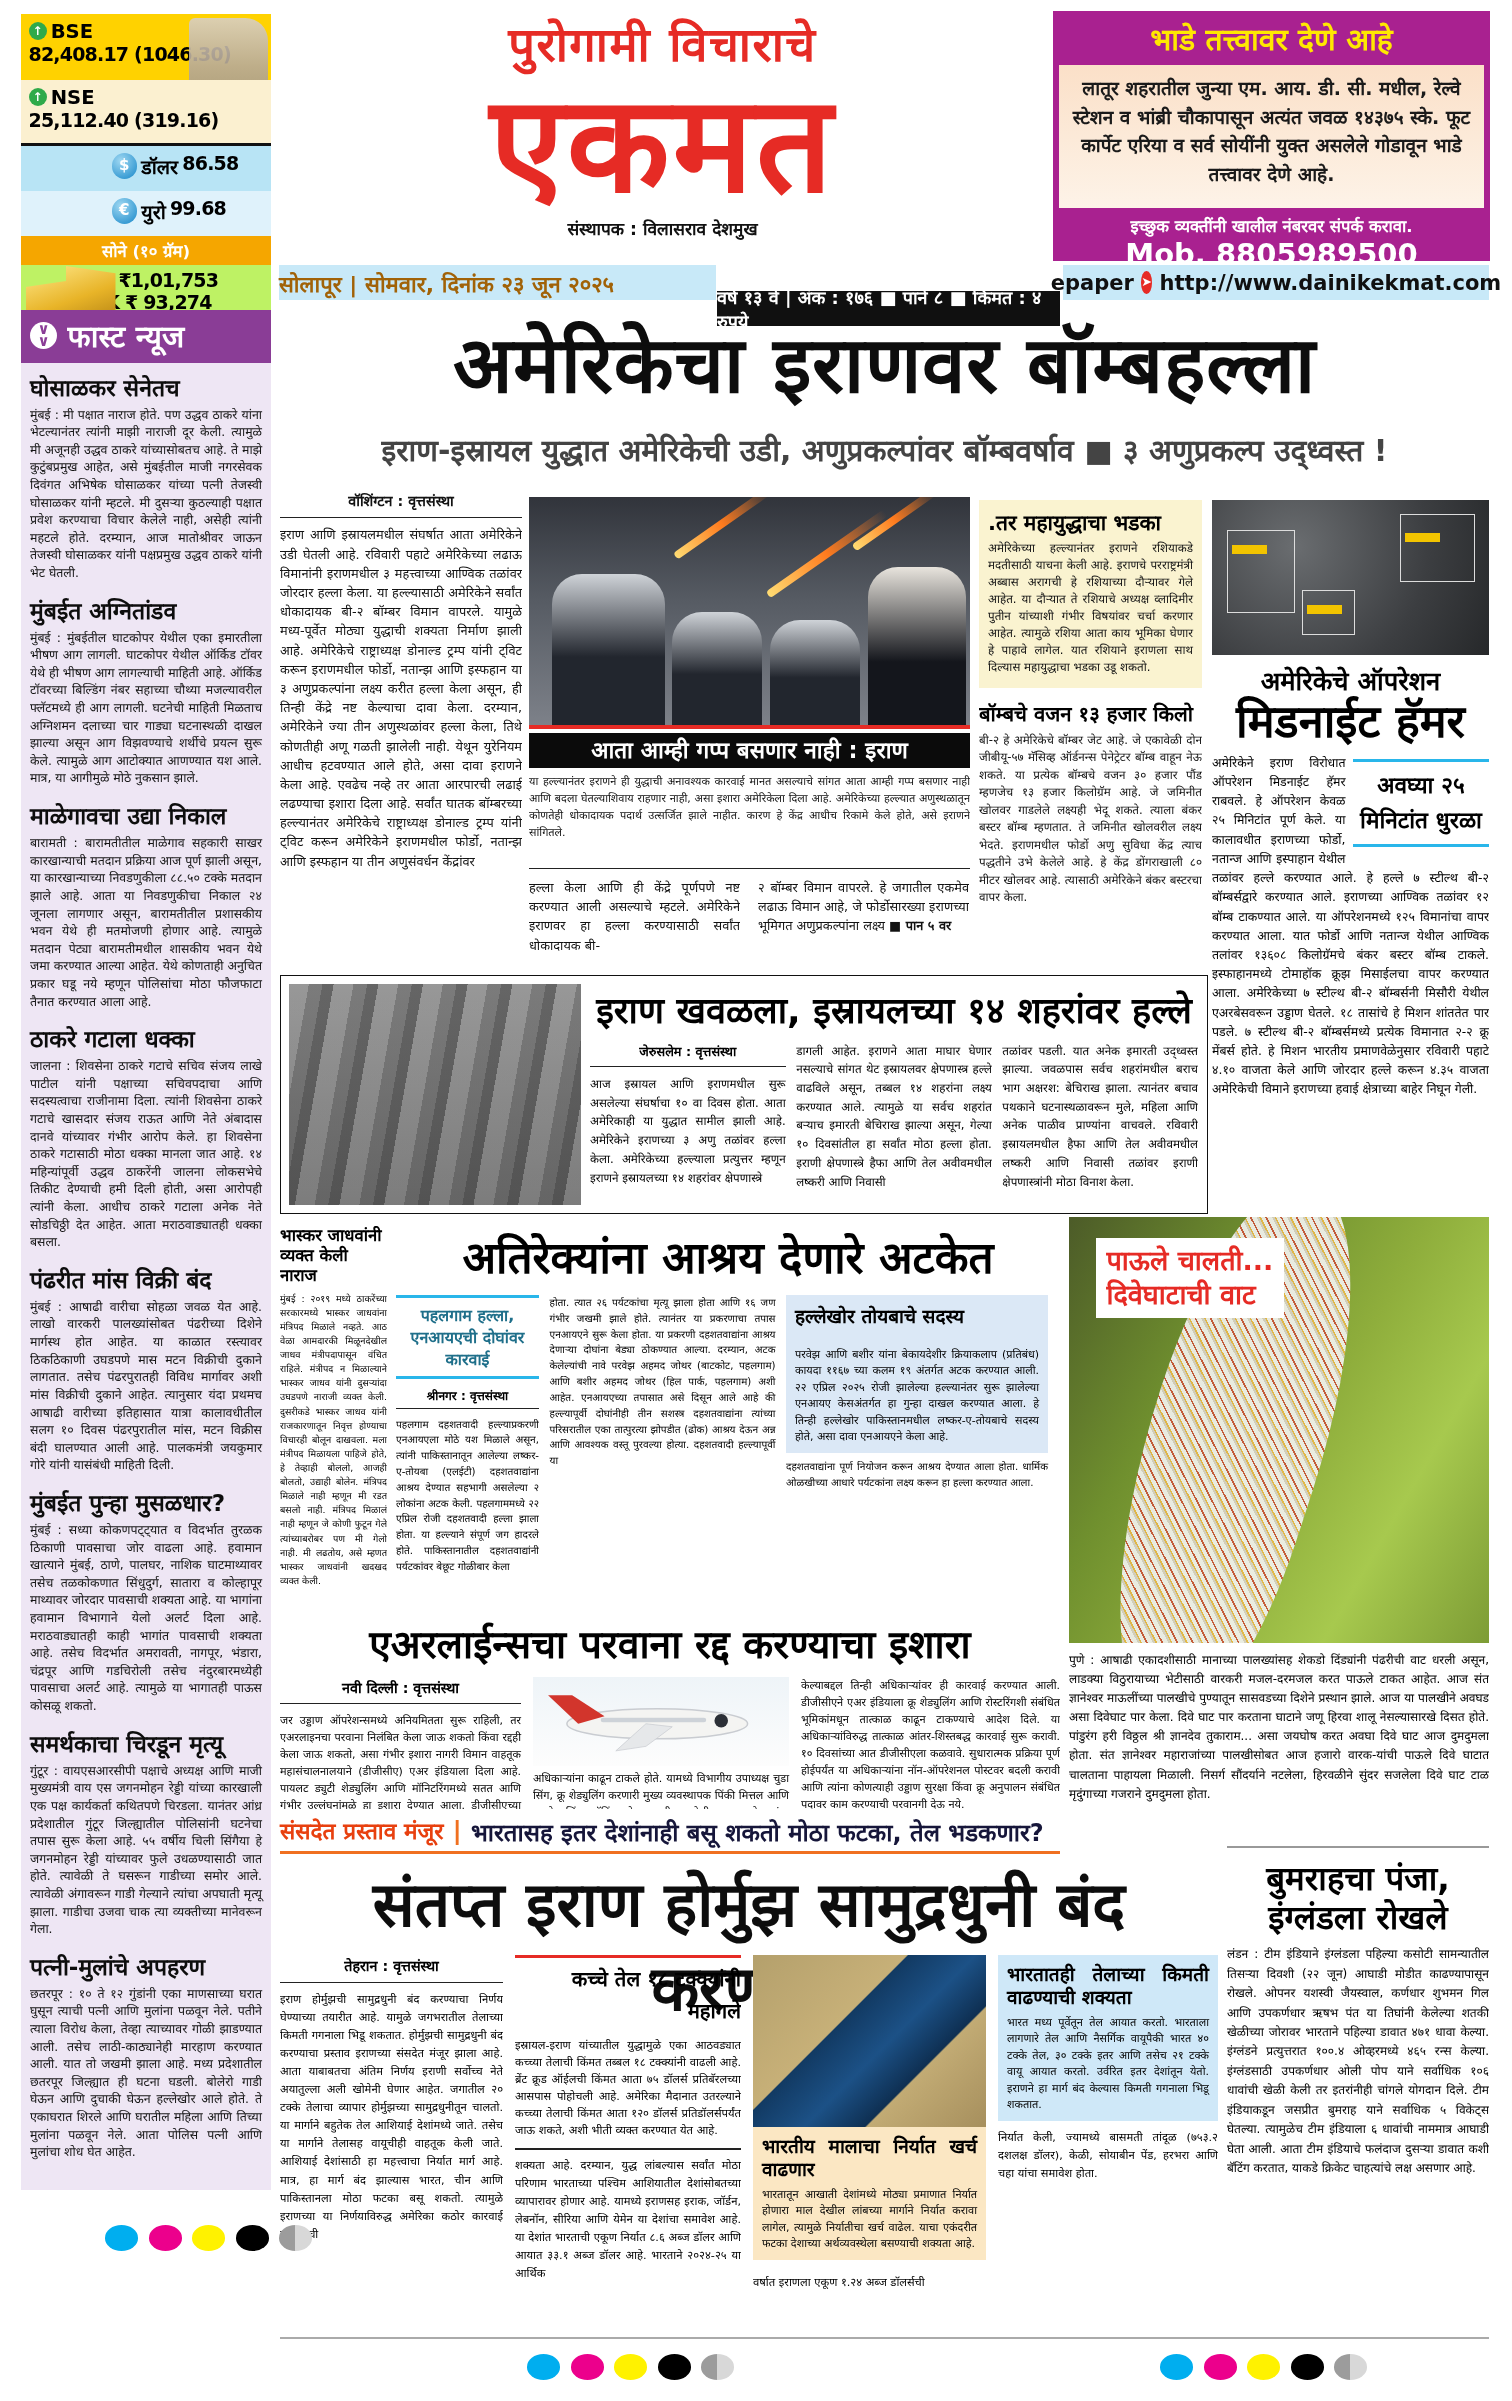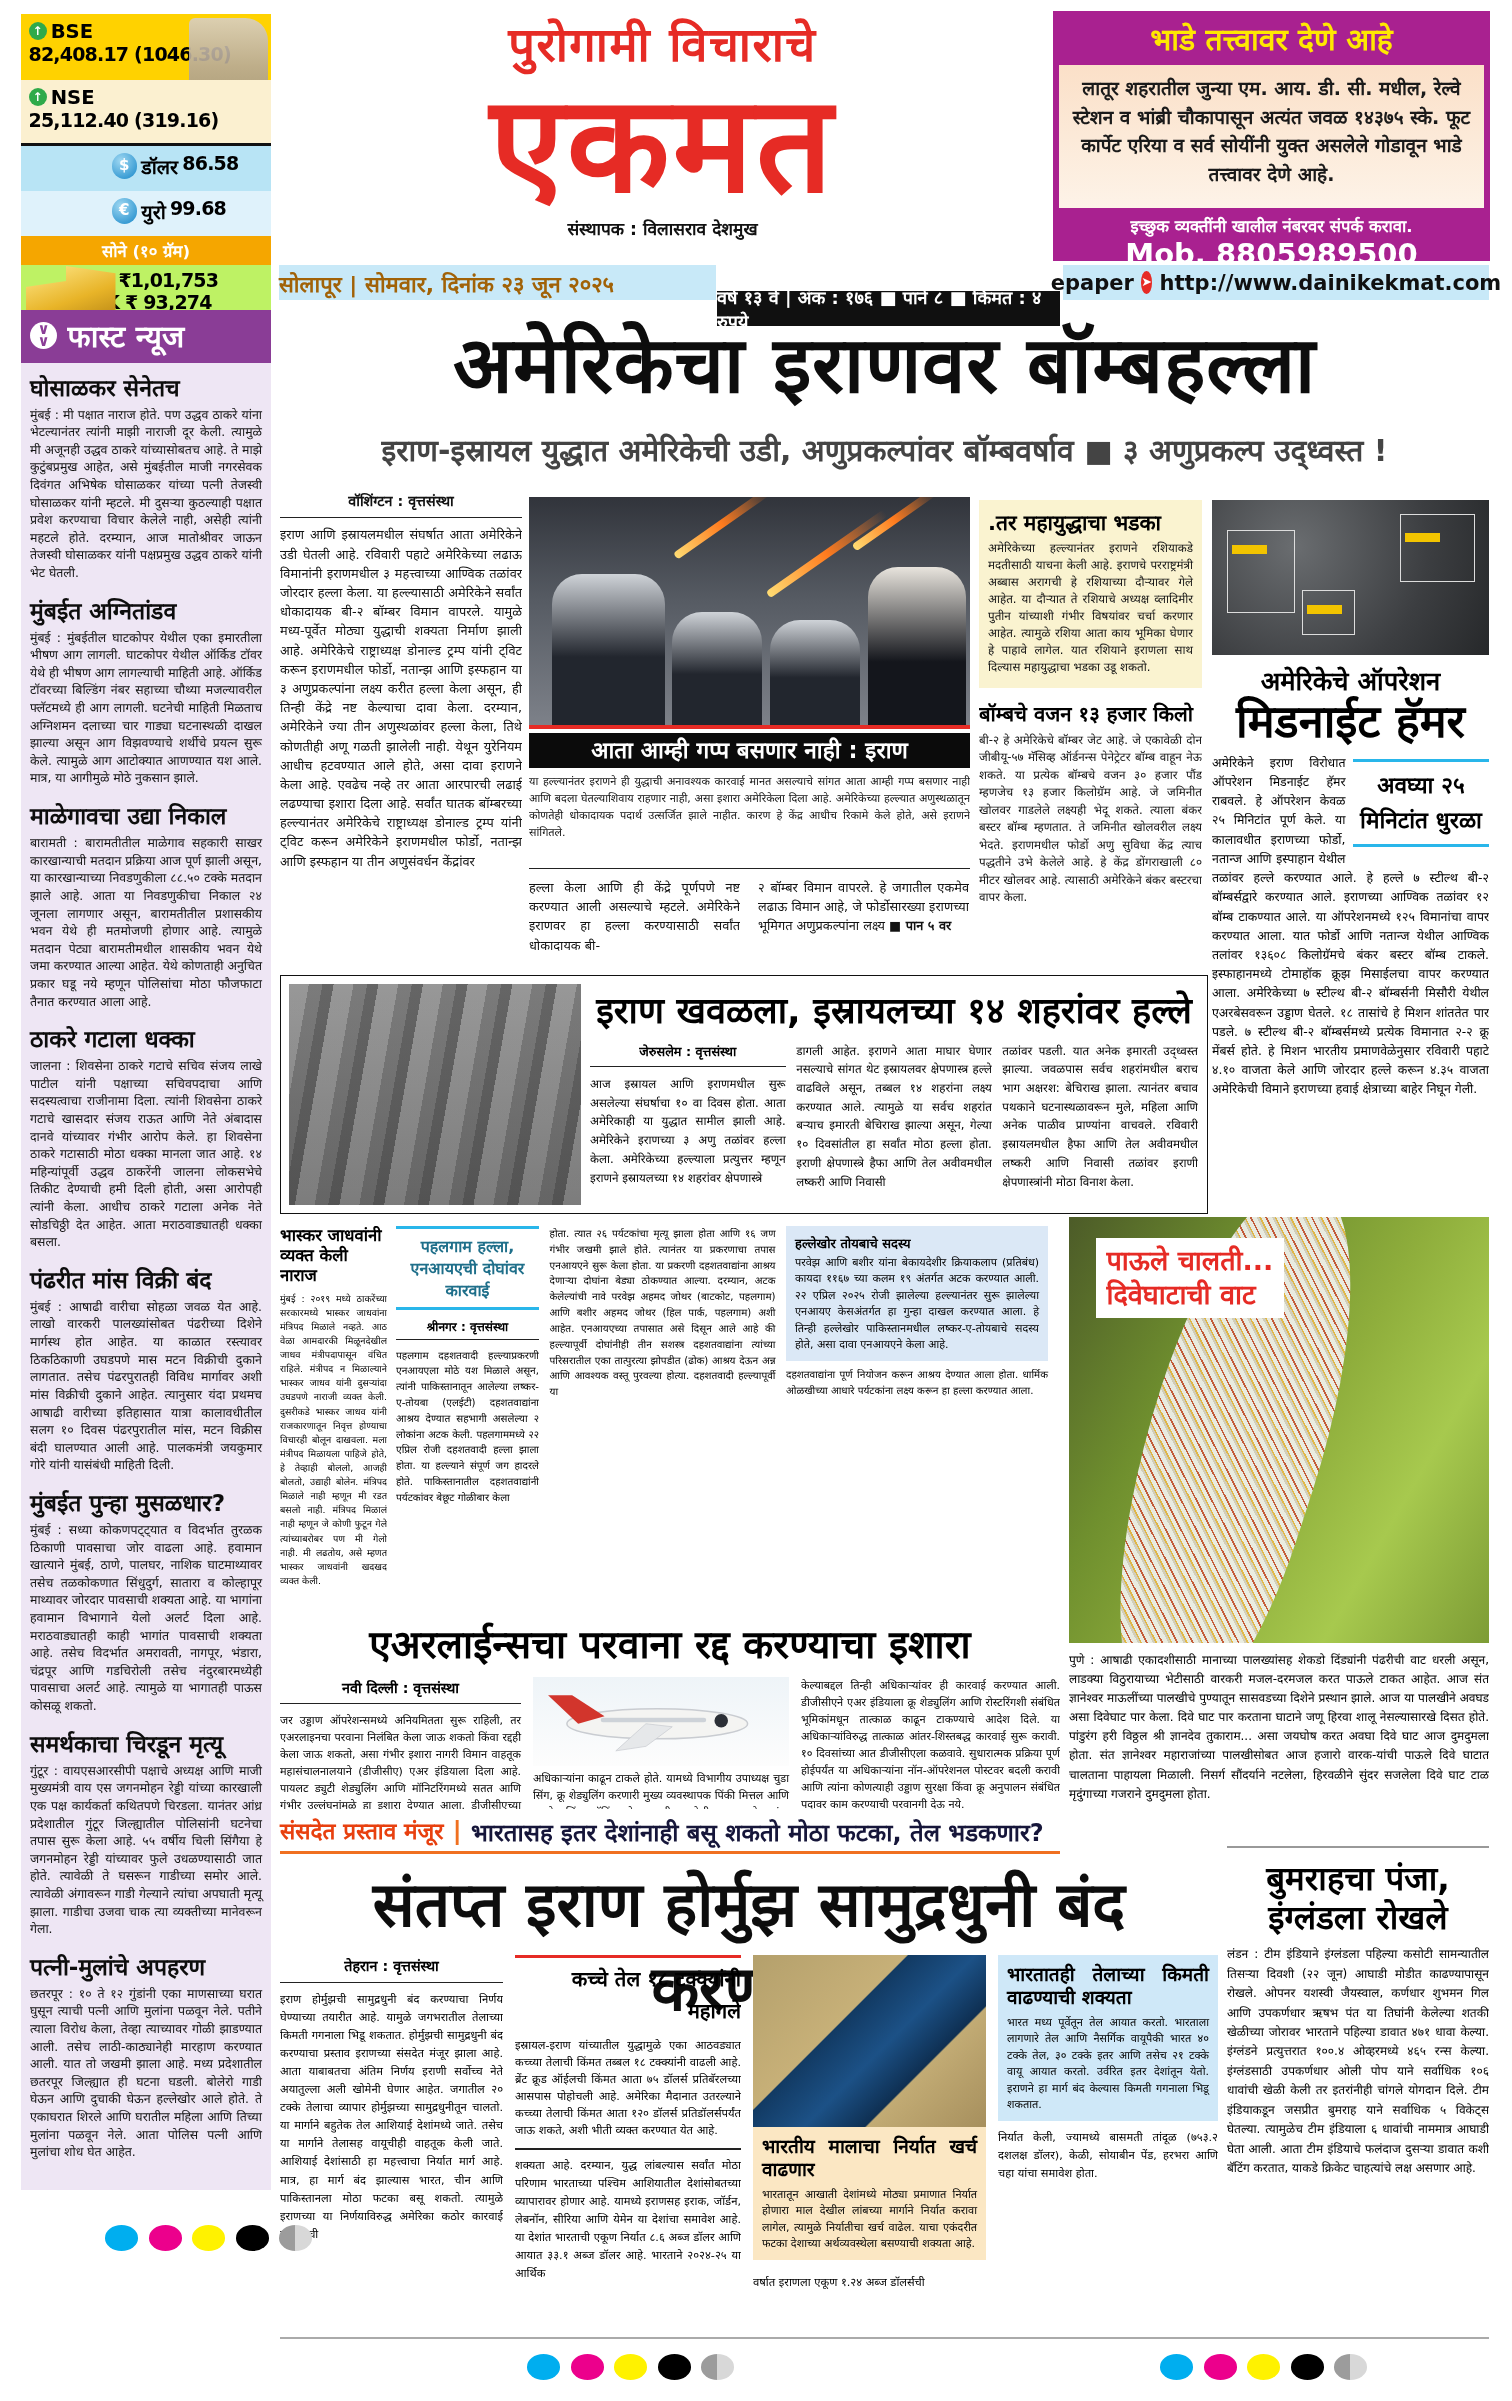--- a/index.html
+++ b/index.html
@@ -95,21 +95,21 @@
   #terror { position:absolute; left:396px; top:1226px; width:664px; height:377px; overflow:hidden; }
   #terror-head { font-size:44px; font-weight:900; text-align:center; margin-bottom:9px; }
   .ter-cols { display:flex; gap:10.5px; }
   .ter-colA { width:143px; }
   .pahalgam-box { border-top:3px solid #29b6ea; border-bottom:3px solid #29b6ea; text-align:center; font-size:16px; font-weight:900; color:#1f6f8a; padding:6px 1.5px; margin-bottom:7.5px; }
   .ter-colA .dateline { font-size:12px; }
   .ter-txt { font-size:10.2px; line-height:1.55; text-align:justify; }
   .ter-colB { width:226px; }
   .ter-colC { width:262px; }
   #toyba-box { background:#dbe8f6; padding:7.5px 9px; margin-bottom:6px; }
-  #toyba-box .tb-title { font-size:13px; font-weight:900; margin-bottom:3px; }
+  #toyba-box .tb-title { font-size:19px; font-weight:900; margin-bottom:18px; }
   #toyba-box .tb-body { font-size:11px; line-height:1.5; text-align:justify; }
 
   #pilgrim { position:absolute; left:1069px; top:1217px; width:420px; }
   #pilgrim-photo { position:relative; width:420px; height:426px; background:linear-gradient(120deg,#4c5b28 0%,#6f8f2e 30%,#8fae3c 55%,#a7c94e 75%,#7d9c35 100%); overflow:hidden; }
   #pilgrim-road { position:absolute; left:18%; top:-10%; width:42%; height:130%; transform:rotate(18deg); background:repeating-linear-gradient(45deg,#f2f2ef 0 4.5px,#d9d2c6 4.5px 6.8px,#e8b94a 6.8px 8.3px,#f2f2ef 8.3px 12px,#c9573b 12px 13.6px); border-radius:45% 55% 40% 60%; opacity:.92; }
   #pilgrim-label { position:absolute; left:27px; top:21px; background:#fff; color:#e62b25; font-size:27px; font-weight:900; line-height:1.25; padding:6px 10.5px; }
   #pilgrim-cap { margin-top:7.5px; font-size:12px; line-height:1.6; text-align:justify; height:188px; overflow:hidden; }
 
   #airline { position:absolute; left:280px; top:1616px; width:780px; height:193px; overflow:hidden; }
   #airline-head { font-size:39px; font-weight:900; text-align:center; margin-bottom:7.5px; }
@@ -311,20 +311,21 @@
       </div>
     </div>
   </div>
 
   <div id="bhaskar">
     <div class="bh-title">भास्कर जाधवांनी व्यक्त केली नाराज</div>
     <div class="bh-body">मुंबई : २०१९ मध्ये ठाकरेंच्या सरकारमध्ये भास्कर जाधवांना मंत्रिपद मिळाले नव्हते. आठ वेळा आमदारकी मिळूनदेखील जाधव मंत्रीपदापासून वंचित राहिले. मंत्रीपद न मिळाल्याने भास्कर जाधव यांनी दुसऱ्यांदा उघडपणे नाराजी व्यक्त केली. दुसरीकडे भास्कर जाधव यांनी राजकारणातून निवृत्त होण्याचा विचारही बोलून दाखवला. मला मंत्रीपद मिळायला पाहिजे होते, हे तेव्हाही बोललो, आजही बोलतो, उद्याही बोलेन. मंत्रिपद मिळाले नाही म्हणून मी रडत बसलो नाही. मंत्रिपद मिळालं नाही म्हणून जे कोणी फुटून गेले त्यांच्याबरोबर पण मी गेलो नाही. मी लढतोय, असे म्हणत भास्कर जाधवांनी खदखद व्यक्त केली.</div>
   </div>
 
   <div id="terror">
+    <div id="terror-head">अतिरेक्यांना आश्रय देणारे अटकेत</div>
     <div class="ter-cols">
       <div class="ter-colA">
         <div class="pahalgam-box">पहलगाम हल्ला, एनआयएची दोघांवर कारवाई</div>
         <div class="dateline">श्रीनगर : वृत्तसंस्था</div>
         <div class="ter-txt">पहलगाम दहशतवादी हल्ल्याप्रकरणी एनआयएला मोठे यश मिळाले असून, त्यांनी पाकिस्तानातून आलेल्या लष्कर-ए-तोयबा (एलईटी) दहशतवाद्यांना आश्रय देण्यात सहभागी असलेल्या २ लोकांना अटक केली.    पहलगाममध्ये २२ एप्रिल रोजी दहशतवादी हल्ला झाला होता. या हल्ल्याने संपूर्ण जग हादरले होते. पाकिस्तानातील दहशतवाद्यांनी पर्यटकांवर बेछूट गोळीबार केला</div>
       </div>
       <div class="ter-colB ter-txt">होता. त्यात २६ पर्यटकांचा मृत्यू झाला होता आणि १६ जण गंभीर जखमी झाले होते. त्यानंतर या प्रकरणाचा तपास एनआयएने सुरू केला होता. या प्रकरणी दहशतवाद्यांना आश्रय देणाऱ्या दोघांना बेड्या ठोकण्यात आल्या. दरम्यान, अटक केलेल्यांची नावे परवेझ अहमद जोथर (बाटकोट, पहलगाम) आणि बशीर अहमद जोथर (हिल पार्क, पहलगाम) अशी आहेत.    एनआयएच्या तपासात असे दिसून आले आहे की हल्ल्यापूर्वी दोघांनीही तीन सशस्त्र दहशतवाद्यांना त्यांच्या परिसरातील एका तात्पुरत्या झोपडीत (ढोक) आश्रय देऊन अन्न आणि आवश्यक वस्तू पुरवल्या होत्या. दहशतवादी हल्ल्यापूर्वी या</div>
       <div class="ter-colC">
         <div id="toyba-box">
           <div class="tb-title">हल्लेखोर तोयबाचे सदस्य</div>

